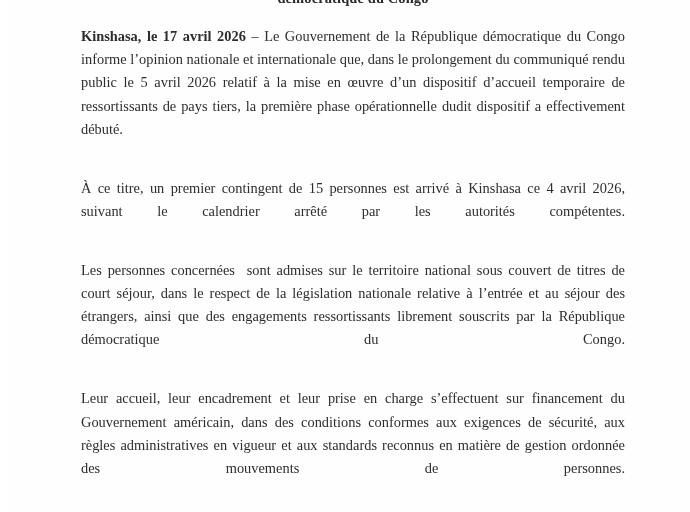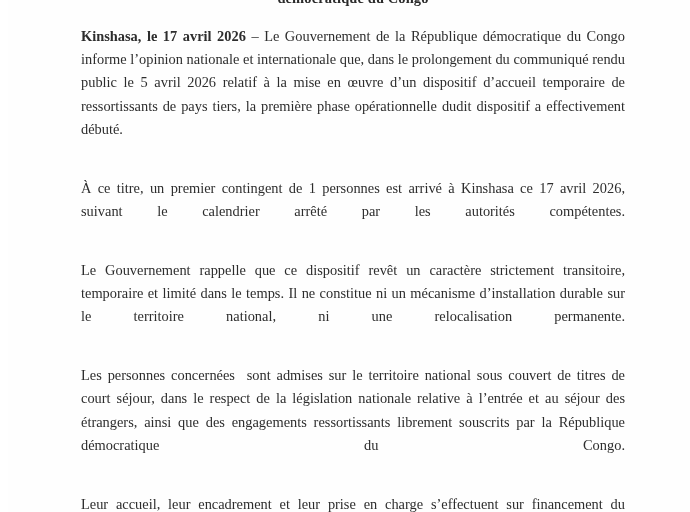--- a/index.html
+++ b/index.html
@@ -85,22 +85,21 @@
 <div id="page">
 
   <div class="header-clip">
     <div class="header-title">démocratique du Congo</div>
   </div>
 
   <div class="body-block">
 
     <p class="para"><span class="dateline">Kinshasa, le 17 avril 2026</span><span> – </span><span>Le Gouvernement de la République démocratique du Congo informe l’opinion nationale et internationale que, dans le prolongement du communiqué rendu public le 5 avril 2026 relatif à la mise en œuvre d’un dispositif d’accueil temporaire de ressortissants de pays tiers, la première phase opérationnelle dudit dispositif a effectivement débuté.</span></p>
 
-    <p class="para"><span>À ce titre, un premier contingent de 1 personnes est arrivé à Kinshasa ce 17 avril 2026, suivant le calendrier arrêté par les autorités compétentes.</span></p>
+    <p class="para"><span>À ce titre, un premier contingent de 15 personnes est arrivé à Kinshasa ce 4 avril 2026, suivant le calendrier arrêté par les autorités compétentes.</span></p>
 
-    <p class="para"><span>Le Gouvernement rappelle que ce dispositif revêt un caractère strictement transitoire, temporaire et limité dans le temps. Il ne constitue ni un mécanisme d’installation durable sur le territoire national, ni une relocalisation permanente.</span></p>
 
     <p class="para"><span class="nbsp-pad">Les personnes concernées  sont admises sur le territoire national sous couvert de titres de court séjour, dans le respect de la législation nationale relative à l’entrée et au séjour des étrangers, ainsi que des engagements ressortissants librement souscrits par la République démocratique du Congo.</span></p>
 
     <p class="para"><span>Leur accueil, leur encadrement et leur prise en charge s’effectuent sur financement du Gouvernement américain, dans des conditions conformes aux exigences de sécurité, aux règles administratives en vigueur et aux standards reconnus en matière de gestion ordonnée des mouvements de personnes.</span></p>
 
   </div>
 </div>
 
 </body></html>

